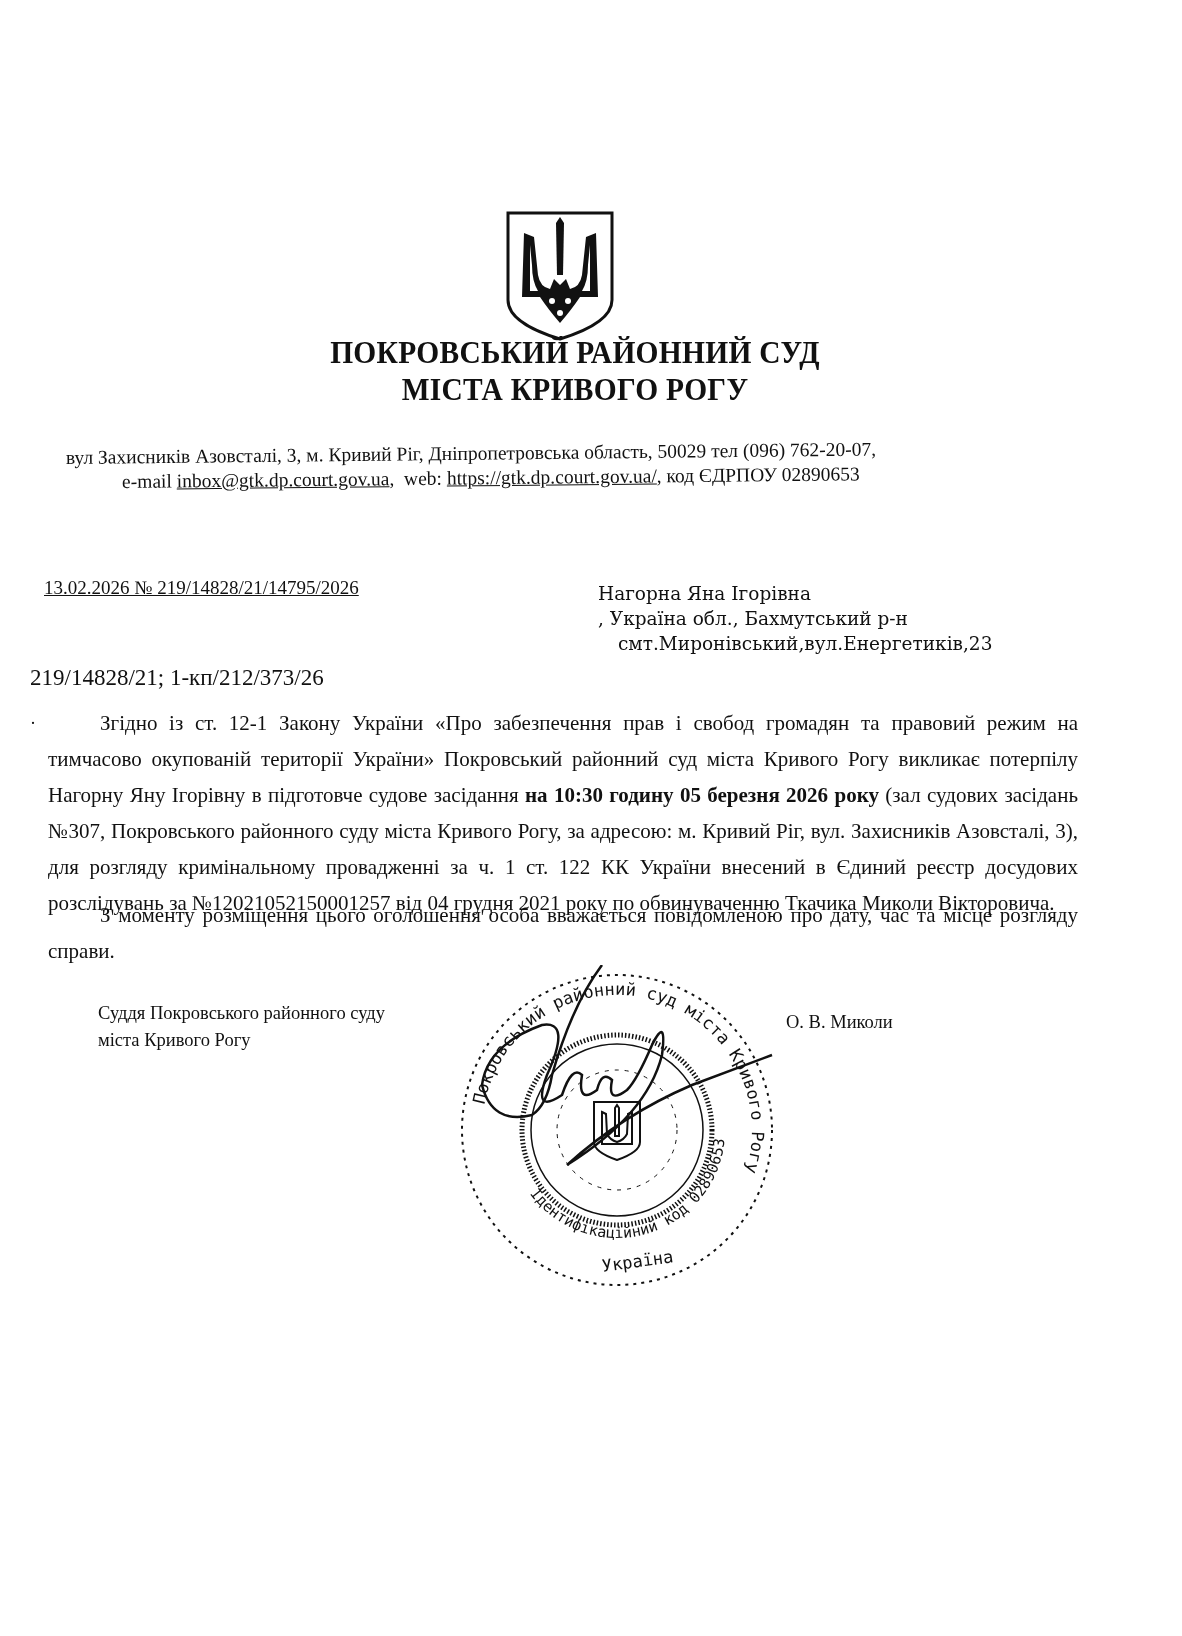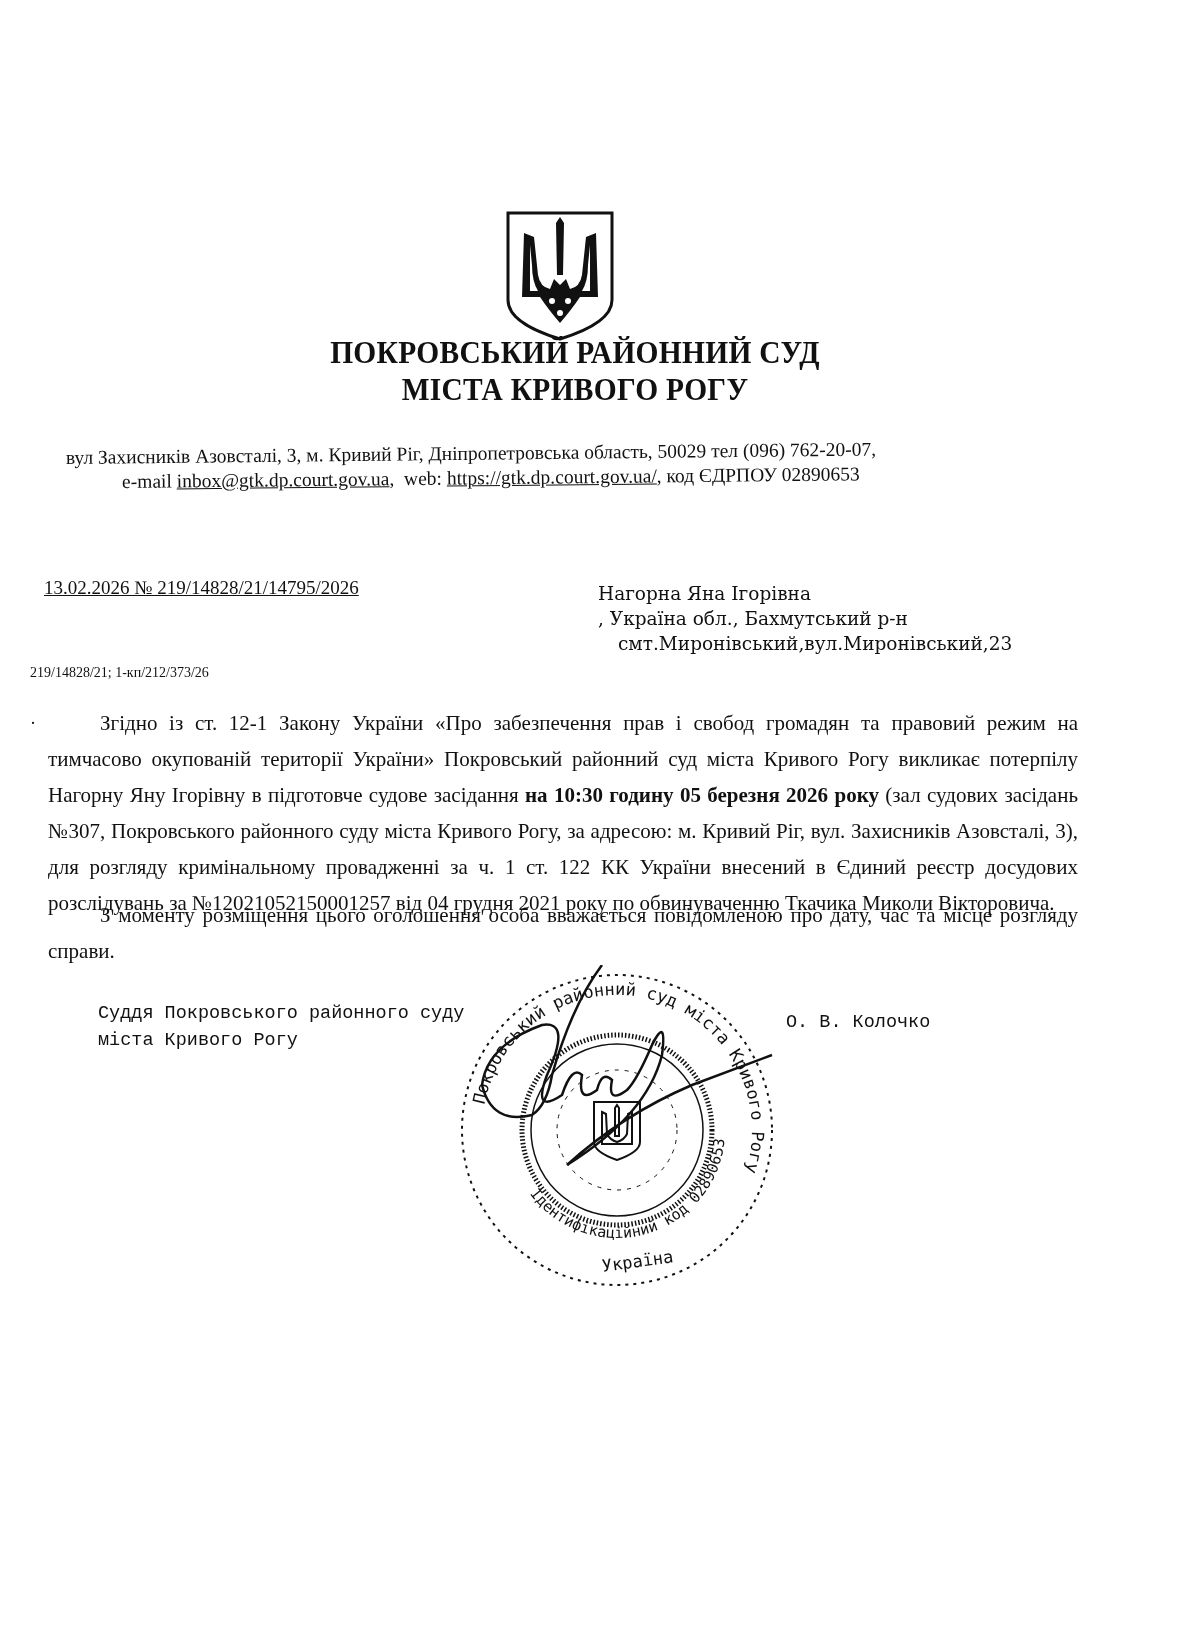--- a/index.html
+++ b/index.html
@@ -17,29 +17,29 @@
   #title2 { top: 372px; }
   .addr { font-size: 19.5px; white-space: nowrap; }
   #addr1 { left: 66px; top: 447px; transform: rotate(-0.6deg); transform-origin: left center; }
   #addr2 { left: 122px; top: 471px; transform: rotate(-0.6deg); transform-origin: left center; }
   .u { text-decoration: underline; }
   #outref { left: 44px; top: 577px; font-size: 19px; text-decoration: underline; white-space: nowrap; }
   .recip { font-size: 21px; white-space: nowrap; font-family: "DejaVu Serif", serif; font-size: 18.5px; margin-top: 10px; }
   #rname { left: 598px; top: 573px; }
   #raddr1 { left: 598px; top: 598px; }
   #raddr2 { left: 618px; top: 623px; }
-  #caseref { left: 30px; top: 665px; font-size: 14px; white-space: nowrap; }
+  #caseref { left: 30px; top: 665px; font-size: 23px; white-space: nowrap; }
   .body-text {
     left: 48px; width: 1030px; font-size: 21px; line-height: 36px; text-align: justify;
   }
   #para1 { top: 705px; text-indent: 52px; }
   #para2 { top: 897px; text-indent: 52px; }
   .bold { font-weight: bold; }
   #dot { left: 30px; top: 713px; font-size: 18px; }
-  .sig { font-size: 21px; white-space: nowrap; font-family: Liberation Mono, monospace; font-size: 18.5px; text-align: center; }
+  .sig { font-size: 21px; white-space: nowrap; font-family: Liberation Serif, serif; font-size: 18.5px; text-align: center; }
   #sig1 { left: 98px; top: 1003px; }
   #sig2 { left: 98px; top: 1030px; }
   #judge { left: 786px; top: 1012px; }
   #stamp { left: 452px; top: 965px; width: 330px; height: 330px; }
 </style>
 </head>
 <body>
 
 <svg id="coat" class="abs" viewBox="0 0 120 140">
   <path d="M8 8 H112 V95 Q112 118 60 134 Q8 118 8 95 Z" fill="#fff" stroke="#111" stroke-width="3"></path>
@@ -58,33 +58,33 @@
   <span>e-mail </span>
   <span class="u">inbox@gtk.dp.court.gov.ua</span>,&nbsp;
   <span>web: </span>
   <span class="u">https://gtk.dp.court.gov.ua/</span><span>, код ЄДРПОУ 02890653</span>
 </div>
 
 <div id="outref" class="abs">13.02.2026 №  219/14828/21/14795/2026</div>
 
 <div id="rname" class="abs recip">Нагорна Яна Ігорівна</div>
 <div id="raddr1" class="abs recip"> ,  Україна обл.,  Бахмутський р-н</div>
-<div id="raddr2" class="abs recip">смт.Миронівський,вул.Миронівський,23</div>
+<div id="raddr2" class="abs recip">смт.Миронівський,вул.Енергетиків,23</div>
 
 <div id="caseref" class="abs">219/14828/21; 1-кп/212/373/26</div>
 
 <div id="dot" class="abs">·</div>
 <div id="para1" class="abs body-text">
   <span>Згідно із ст. 12-1 Закону України «Про забезпечення прав і свобод громадян та правовий режим на тимчасово окупованій території України» Покровський районний суд міста Кривого Рогу викликає потерпілу Нагорну Яну Ігорівну в підготовче судове засідання </span><span class="bold">на 10:30 годину 05 березня 2026 року</span><span> (зал судових засідань №307, Покровського районного суду міста Кривого Рогу, за адресою: м. Кривий Ріг, вул. Захисників Азовсталі, 3), для розгляду кримінальному провадженні за ч. 1 ст. 122 КК України внесений в Єдиний реєстр досудових розслідувань за №12021052150001257 від 04 грудня 2021 року по обвинуваченню Ткачика Миколи Вікторовича.</span>
 </div>
 <div id="para2" class="abs body-text">З моменту розміщення цього оголошення особа вважається повідомленою про дату, час та місце розгляду справи.</div>
 
 <div id="sig1" class="abs sig">Суддя Покровського районного суду</div>
 <div id="sig2" class="abs sig">міста Кривого Рогу</div>
-<div id="judge" class="abs sig">О. В. Колочко</div>
+<div id="judge" class="abs sig">О. В. Миколи</div>
 
 <svg id="stamp" class="abs" viewBox="0 0 330 330">
   <defs>
     <path id="outerArc" d="M165 165 m-135 0 a135 135 0 1 1 270 0 a135 135 0 1 1 -270 0"></path>
     <path id="innerArc" d="M165 165 m-108 0 a108 108 0 1 0 216 0 a108 108 0 1 0 -216 0"></path>
   </defs>
   <g>
     <circle cx="165" cy="165" r="155" fill="none" stroke="#111" stroke-width="2" stroke-dasharray="3 5"></circle>
     <circle cx="165" cy="165" r="95" fill="none" stroke="#111" stroke-width="5" stroke-dasharray="1.5 2"></circle>
     <circle cx="165" cy="165" r="86" fill="none" stroke="#111" stroke-width="1.5"></circle>

